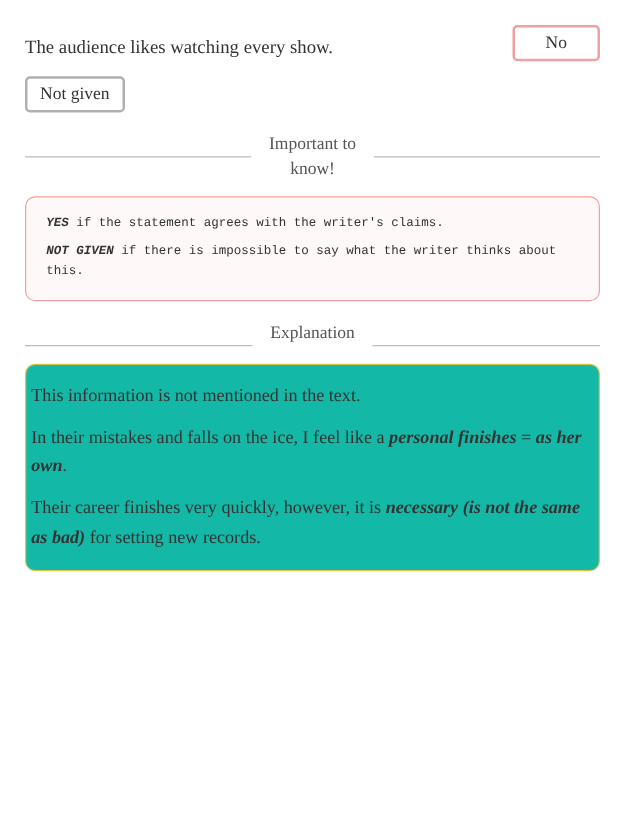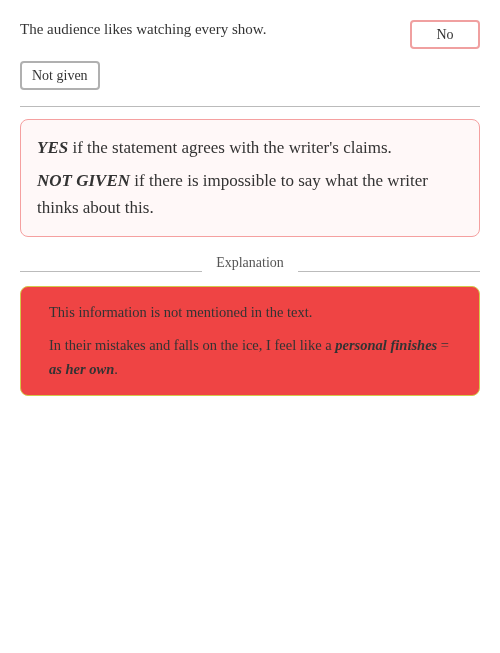--- a/index.html
+++ b/index.html
@@ -17,21 +17,21 @@
       color: #333;
       padding: 18px 20px;
     }
 
     .statements-section {
       margin-bottom: 16px;
     }
 
     .statement-row {
       display: flex;
-      align-items: flex-start;
+      align-items: flex-end;
       margin-bottom: 10px;
       line-height: 1.5;
     }
 
     .statement-text {
       flex: 1;
       padding-right: 8px;
       line-height: 1.5;
     }
 
@@ -90,42 +90,43 @@
       border: 1.5px solid #f5a0a0;
       border-radius: 8px;
       background: #fff8f8;
       padding: 14px 16px;
       margin-bottom: 16px;
       line-height: 1.6;
     }
 
     .info-box p {
       margin-bottom: 6px;
-      font-size: 17px;
+      font-size: 10px;
+      font-family: Liberation Mono, monospace;
     }
 
     .info-box p:last-child {
       margin-bottom: 0;
     }
 
     .info-box strong {
       font-style: italic;
     }
 
     .explanation-divider {
       display: flex;
       align-items: flex-end;
       margin: 8px 0 14px 0;
     }
 
     .explanation-box {
       border: 1.5px solid #d4c84a;
       border-radius: 8px;
-      background: #ef4444;
-      padding: 14px 28px;
+      background: #14b8a6;
+      padding: 14px 4px;
       line-height: 1.6;
     }
 
     .explanation-box p {
       margin-bottom: 10px;
       font-size: 14.5px;
     }
 
     .explanation-box p:last-child {
       margin-bottom: 0;
@@ -148,20 +149,21 @@
 
 
   <div class="statement-row">
     <span class="answer-badge answer-notgiven">Not given</span>
   </div>
 
 </div>
 
 <div class="divider-row">
   <div class="divider-line"></div>
+  <div class="divider-text">Important to<br>know!</div>
   <div class="divider-line"></div>
 </div>
 
 <div class="info-box">
   <p>
     <strong>YES</strong>
     <span> if the statement agrees with the writer's claims.</span>
   </p>
   <p>
     <strong>NOT GIVEN</strong>
@@ -175,13 +177,16 @@
   <div class="divider-line"></div>
 </div>
 
 <div class="explanation-box">
   <p>
     <span>This information is not mentioned in the text.</span>
   </p>
   <p>
     <span>In their mistakes and falls on the ice, I feel like a </span><span class="bold-italic">personal finishes</span><span> = </span><span class="bold-italic">as her own</span><span>.</span>
   </p>
+  <p>
+    <span>Their career finishes very quickly, however, it is </span><span class="bold-italic">necessary (is not the same as bad)</span><span> for setting new records.</span>
+  </p>
 </div>
 
 </body></html>

